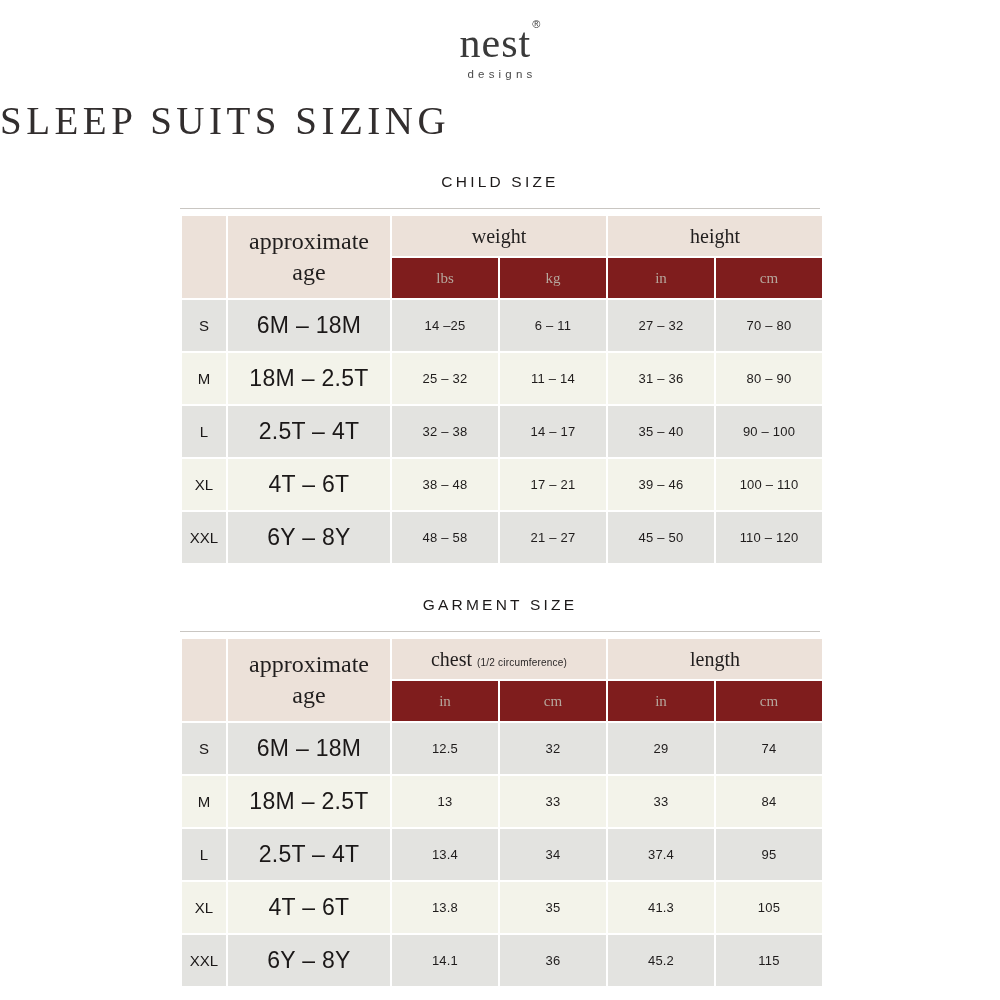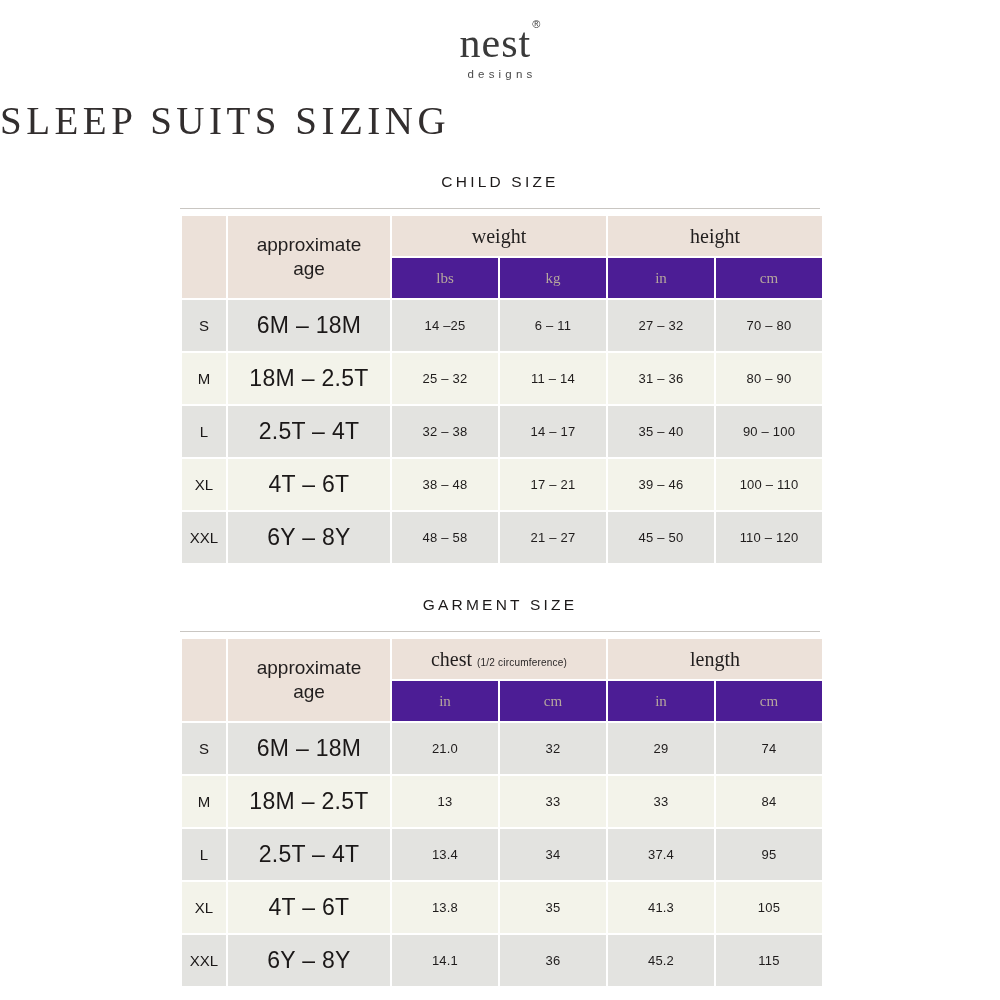--- a/index.html
+++ b/index.html
@@ -126,30 +126,30 @@
     color: #211e1e;
     height: 40px;
   }
   .hd-group .note {
     font-family: "Liberation Sans", sans-serif;
     font-size: 10px;
     color: #2b2828;
     letter-spacing: 0.2px;
   }
   .hd-unit {
-    background: #4c1d95;
+    background: #7f1d1d;
     font-family: "Liberation Serif", serif;
     font-size: 15px;
     color: #b6a79d;
     height: 40px;
   }
   .hd-age {
     background: #ece1d9;
-    font-family: Liberation Sans, sans-serif;
-    font-size: 19px;
+    font-family: Liberation Serif, serif;
+    font-size: 24px;
     color: #211e1e;
     line-height: 1.28;
   }
 
   
   tr.row-a td { background: #e3e3e0; }
   tr.row-b td { background: #f3f3ea; }
 
   .cell-size {
     font-family: "Liberation Sans", sans-serif;
@@ -291,21 +291,21 @@
         <tr>
           <td class="hd-unit">in</td>
           <td class="hd-unit">cm</td>
           <td class="hd-unit">in</td>
           <td class="hd-unit">cm</td>
         </tr>
 
         <tr class="row-a">
           <td class="cell-size">S</td>
           <td class="cell-age">6M – 18M</td>
-          <td class="cell-val">21.0</td>
+          <td class="cell-val">12.5</td>
           <td class="cell-val">32</td>
           <td class="cell-val">29</td>
           <td class="cell-val">74</td>
         </tr>
         <tr class="row-b">
           <td class="cell-size">M</td>
           <td class="cell-age">18M – 2.5T</td>
           <td class="cell-val">13</td>
           <td class="cell-val">33</td>
           <td class="cell-val">33</td>

